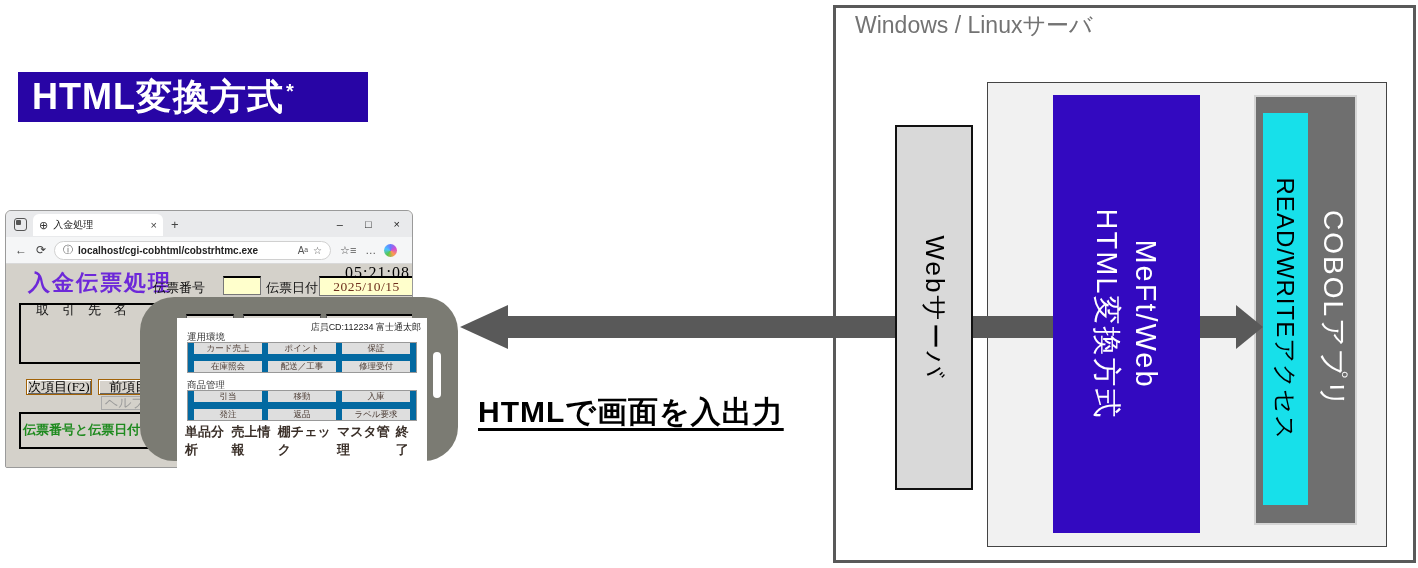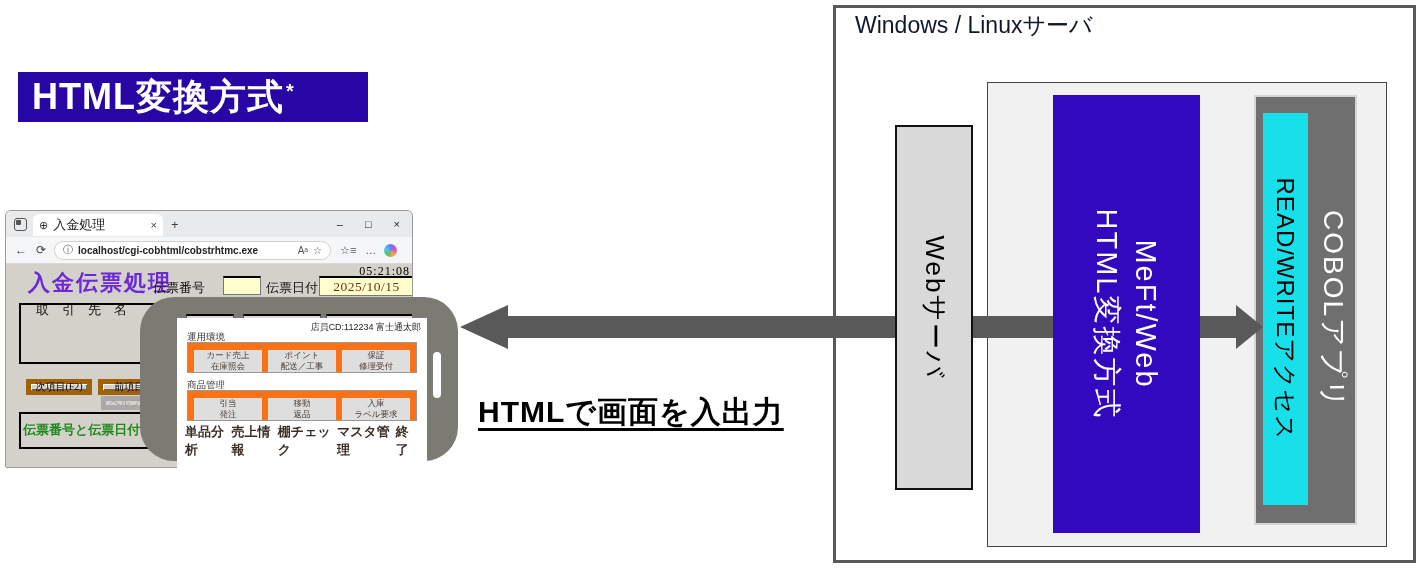--- a/index.html
+++ b/index.html
@@ -20,81 +20,81 @@
   
   .browser{left:5px;top:210px;width:408px;height:258px;background:#d4d1ca;border:1px solid #9a9a9a;
     border-radius:6px 6px 2px 2px;overflow:hidden;}
   .tabbar{position:absolute;left:0;top:0;width:100%;height:26px;background:#e9eaec;
     display:flex;align-items:center;font-size:10px;}
   .tabactions{width:13px;height:13px;border:1.5px solid #555;border-radius:3px;margin:0 6px 0 8px;position:relative;}
   .tabactions::after{content:"";position:absolute;left:1px;top:1px;width:5px;height:5px;background:#555;border-radius:1px;}
   .tab{height:22px;margin-top:2px;background:#fff;border-radius:6px 6px 0 0;display:flex;align-items:center;
     width:130px;padding:0 6px;gap:5px;}
   .tab .favicon{font-size:11px;color:#333;line-height:1;}
-  .tab .tab-title{flex:1;font-size:13px;color:#222;white-space:nowrap;overflow:hidden;}
+  .tab .tab-title{flex:1;font-size:10px;color:#222;white-space:nowrap;overflow:hidden;}
   .tab .tab-close{font-size:11px;color:#444;}
   .newtab{font-size:13px;color:#444;margin-left:8px;flex:1;}
   .wincontrols{display:flex;gap:22px;margin-right:12px;font-size:11px;color:#222;}
   .addrbar{position:absolute;left:0;top:26px;width:100%;height:27px;background:#f5f6f7;
     border-bottom:1px solid #d9d9d9;display:flex;align-items:center;font-size:12px;color:#444;}
   .navic{margin-left:9px;font-size:12px;}
   .pill{margin-left:8px;width:277px;height:19px;background:#fff;border:1px solid #d0d0d0;border-radius:10px;
     display:flex;align-items:center;padding:0 8px;gap:5px;}
   .pill .url{font-size:10px;color:#222;font-weight:bold;flex:1;white-space:nowrap;overflow:hidden;}
   .pill .mini{font-size:10px;color:#555;}
   .bar-ic{margin-left:9px;font-size:11px;color:#555;}
   .copilot{width:13px;height:13px;border-radius:50%;margin-left:8px;
     background:conic-gradient(#6a78ff,#d64fd0,#ff9d4d,#57c84d,#4dc3ff,#6a78ff);}
 
   
   .content{position:absolute;left:0;top:53px;width:408px;height:205px;background:#d4d1ca;
     font-family:"Liberation Serif",serif;}
   .pg-title{position:absolute;left:22px;top:4px;font-size:22px;font-weight:bold;color:#6d28d9;letter-spacing:2px;}
-  .pg-time{position:absolute;right:4px;top:0px;font-size:12px;letter-spacing:1px;}
+  .pg-time{position:absolute;right:4px;top:0px;font-size:16px;letter-spacing:1px;}
   .lbl{position:absolute;font-size:13px;color:#111;white-space:nowrap;}
   .yellowbox{position:absolute;background:#ffffcc;border:1px solid #777;border-top:2px solid #000;}
   .datebox{left:313px;top:12px;width:95px;height:20px;font-size:13.5px;color:#6e2f1d;
     display:flex;align-items:center;justify-content:center;letter-spacing:0.5px;}
   .numbox{left:217px;top:12px;width:38px;height:19px;}
   .listbox{position:absolute;left:13px;top:39px;width:320px;height:61px;border:2px solid #000;}
   .fieldbox{position:absolute;top:50px;height:15px;background:#dbd8d2;border:1px solid #555;
     border-top:2px solid #000;z-index:6;}
-  .cbtn{position:absolute;height:16px;background:#d7d3cc;border:5px solid #a16207;
+  .cbtn{position:absolute;height:16px;background:#d7d3cc;border:1px solid #a16207;
     box-shadow:inset 1px 1px 0 #fff, inset -1px -1px 0 #666;
-    font-family:"Liberation Serif",serif;font-size:10px;display:flex;align-items:center;justify-content:center;}
+    font-family:"Liberation Serif",serif;font-size:13px;display:flex;align-items:center;justify-content:center;}
   .cbtn.disabled{color:#9a9a9a;box-shadow:none;border-color:#aaa;background:#d4d1ca;}
   .msgbox{position:absolute;left:13px;top:148px;width:330px;height:37px;border:2px solid #000;}
   .msg{position:absolute;left:17px;top:157px;font-size:13px;font-weight:bold;color:#1e8a1e;
     font-family:"Liberation Serif",serif;white-space:nowrap;}
 
   
   .phone-body{left:140px;top:297px;width:318px;height:164px;background:#7b7b73;border-radius:34px;z-index:5;}
   .phone-screen{left:177px;top:318px;width:250px;height:152px;background:#fff;z-index:7;font-size:9px;}
   .phone-pill{left:433px;top:352px;width:8px;height:46px;background:#fff;border-radius:4px;z-index:7;}
   .clerk{position:absolute;right:6px;top:3px;font-size:9px;color:#222;}
   .sec-lbl{position:absolute;left:10px;font-size:9.5px;color:#333;}
-  .group{position:absolute;left:10px;width:230px;height:31px;border:1px solid #999;background:#f97316;
-    display:flex;flex-direction:column;justify-content:flex-end;padding:0 6px;}
+  .group{position:absolute;left:10px;width:230px;height:31px;border:1px solid #999;background:#0369a1;
+    display:flex;flex-direction:column;justify-content:space-between;padding:0 6px;}
   .grow{display:flex;justify-content:space-between;}
   .pbtn{width:68px;height:11px;background:#dedede;color:#4a3a32;font-size:8.5px;
     display:flex;align-items:center;justify-content:center;white-space:nowrap;}
   .pfooter{position:absolute;left:8px;right:8px;top:105px;display:flex;justify-content:flex-start;
     font-size:13px;font-weight:bold;color:#3a2f28;}
 
   
   .arrow1-shaft{left:508px;top:316px;width:548px;height:22px;background:#595959;z-index:2;}
   .arrow1-head{left:460px;top:305px;width:0;height:0;border-top:22px solid transparent;
     border-bottom:22px solid transparent;border-right:48px solid #595959;z-index:2;}
   .arrow2-shaft{left:1200px;top:316px;width:36px;height:22px;background:#595959;z-index:4;}
   .arrow2-head{left:1236px;top:305px;width:0;height:0;border-top:22px solid transparent;
     border-bottom:22px solid transparent;border-left:27px solid #595959;z-index:4;}
 
   
   .server-box{left:833px;top:5px;width:583px;height:558px;border:3px solid #595959;background:#fff;}
-  .server-title{left:855px;top:10px;font-size:23px;line-height:30px;color:#0f172a;}
+  .server-title{left:855px;top:10px;font-size:23px;line-height:30px;color:#737373;}
   .server-title .l2{padding-left:8px;}
   .inner-box{left:987px;top:82px;width:400px;height:465px;background:#f1f1f1;border:1.5px solid #444;z-index:1;}
   .websrv{left:895px;top:125px;width:78px;height:365px;background:#d9d9d9;border:2px solid #111;z-index:3;}
   .meft{left:1053px;top:95px;width:147px;height:438px;background:#3309C0;z-index:3;}
   .cobol{left:1256px;top:97px;width:99px;height:426px;background:#6f6f6f;outline:2px solid #d5d5d5;z-index:3;}
   .cyanbar{position:absolute;left:7px;top:16px;width:45px;height:392px;background:#17E0EA;
     display:flex;align-items:center;justify-content:center;}
   .cobol-lbl{position:absolute;right:0px;top:0;bottom:0;width:44px;display:flex;align-items:center;justify-content:center;}
   .vwrap{display:flex;align-items:center;justify-content:center;}
   .vtext{white-space:nowrap;transform:rotate(90deg);text-align:center;}

